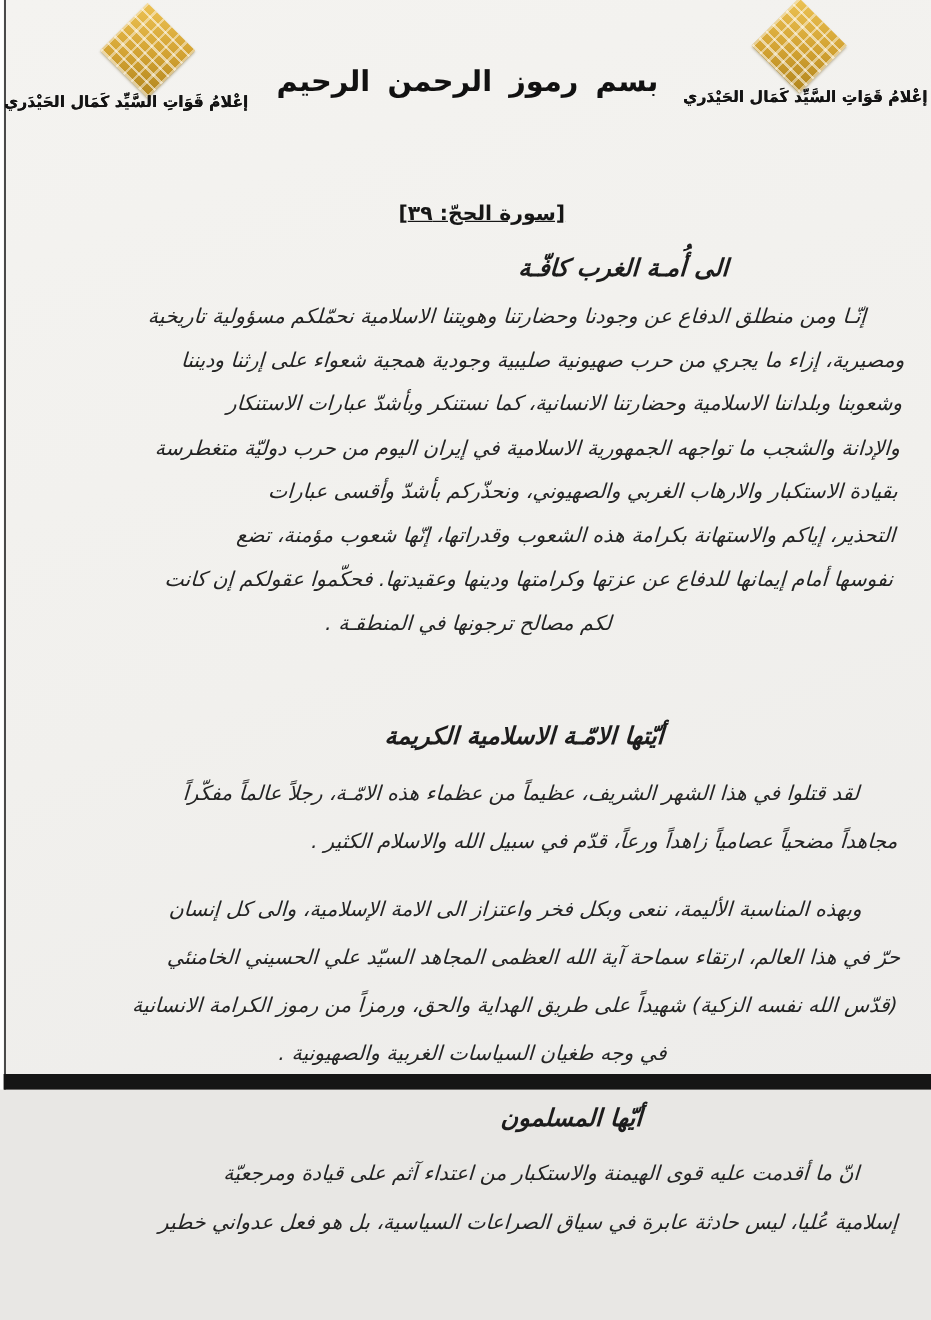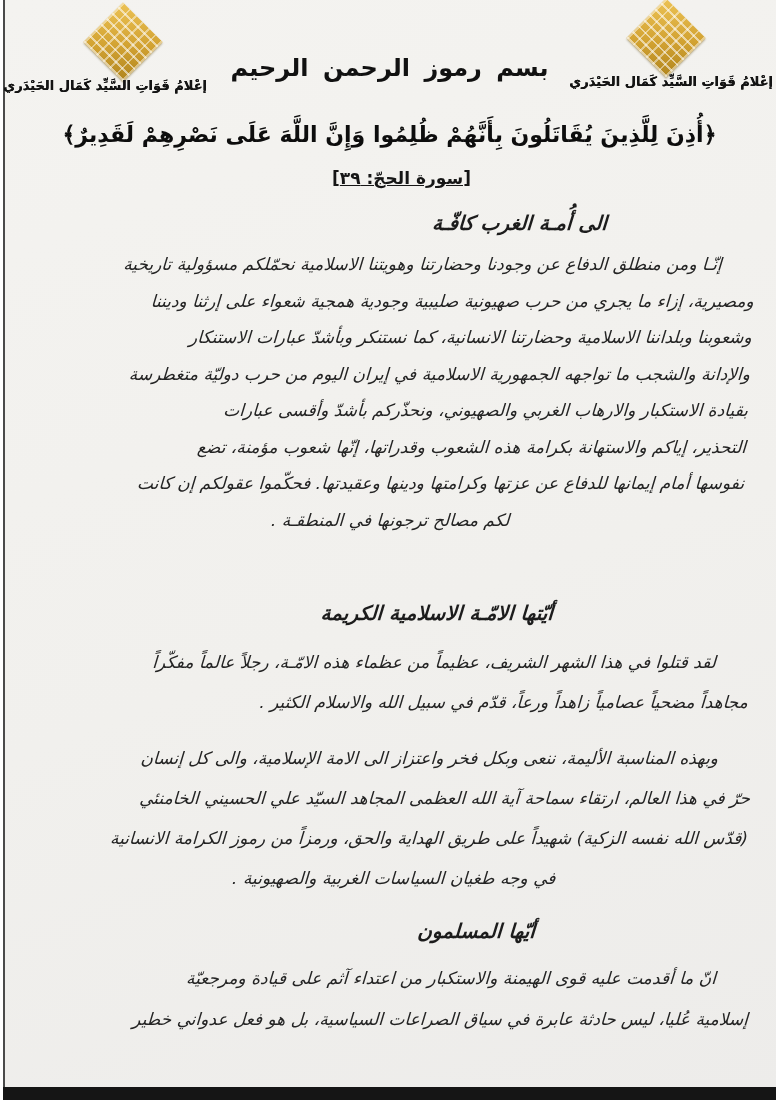--- a/index.html
+++ b/index.html
@@ -2,21 +2,21 @@
 <html lang="ar"><head>
 <meta charset="utf-8">
 <style>
   html,body{margin:0;padding:0;}
   body{
     width:776px;height:1100px;overflow:hidden;
     font-family:"DejaVu Sans",sans-serif;
     background:#e8e7e4;
   }
   .page{
-    position:relative;width:776px;height:1100px;
+    position:relative;width:776px;height:908px;
     background:linear-gradient(160deg,#f4f3f0 0%,#f1f0ed 55%,#edecea 100%);
     border-left:3px solid #ffffff;
     box-shadow:inset 2px 0 0 #4a4a4a;
     box-sizing:border-box;
   }
   
   .diamond{
     position:absolute;width:56px;height:56px;
     transform:rotate(45deg);
     background:
@@ -94,21 +94,20 @@
 <div class="page">
 
   <div class="diamond left"></div>
   <div class="diamond right"></div>
 
   <div class="caption left">إعْلامُ قَوَاتِ السَّيِّد كَمَال الحَيْدَري</div>
   <div class="caption right">إعْلامُ قَوَاتِ السَّيِّد كَمَال الحَيْدَري</div>
 
   <div class="bismillah">بسم رموز الرحمن الرحيم</div>
 
-  <div class="verse">﴿أُذِنَ لِلَّذِينَ يُقَاتَلُونَ بِأَنَّهُمْ ظُلِمُوا وَإِنَّ اللَّهَ عَلَى نَصْرِهِمْ لَقَدِيرٌ﴾</div>
 
   <div class="verse-ref">[سورة الحجّ: ٣٩]</div>
 
   <div class="body">
       <div class="heading block-0">الى أُمـة الغرب كافّـة</div>
       <div class="para block-1">
         <div class="line">إنّـا ومن منطلق الدفاع عن وجودنا وحضارتنا وهويتنا الاسلامية نحمّلكم مسؤولية تاريخية</div>
         <div class="line">ومصيرية، إزاء ما يجري من حرب صهيونية صليبية وجودية همجية شعواء على إرثنا وديننا</div>
         <div class="line">وشعوبنا وبلداننا الاسلامية وحضارتنا الانسانية، كما نستنكر وبأشدّ عبارات الاستنكار</div>
         <div class="line">والإدانة والشجب ما تواجهه الجمهورية الاسلامية في إيران اليوم من حرب دوليّة متغطرسة</div>

